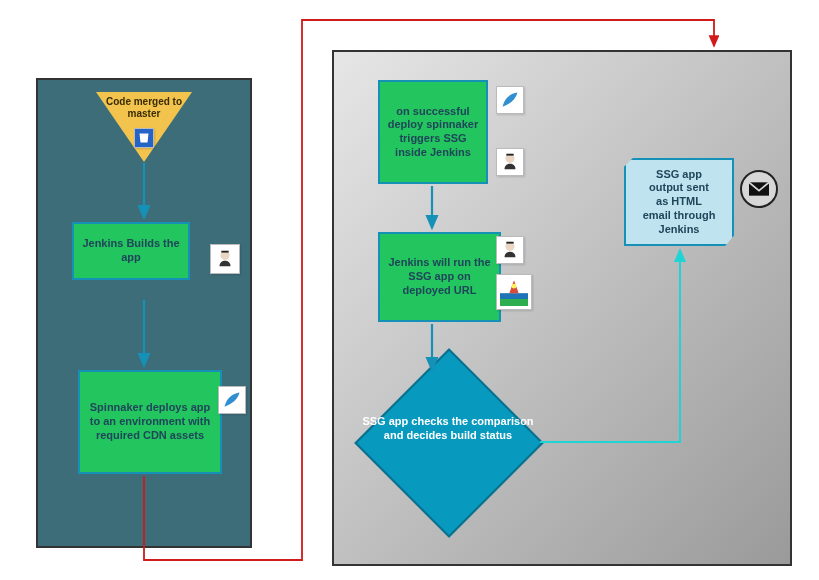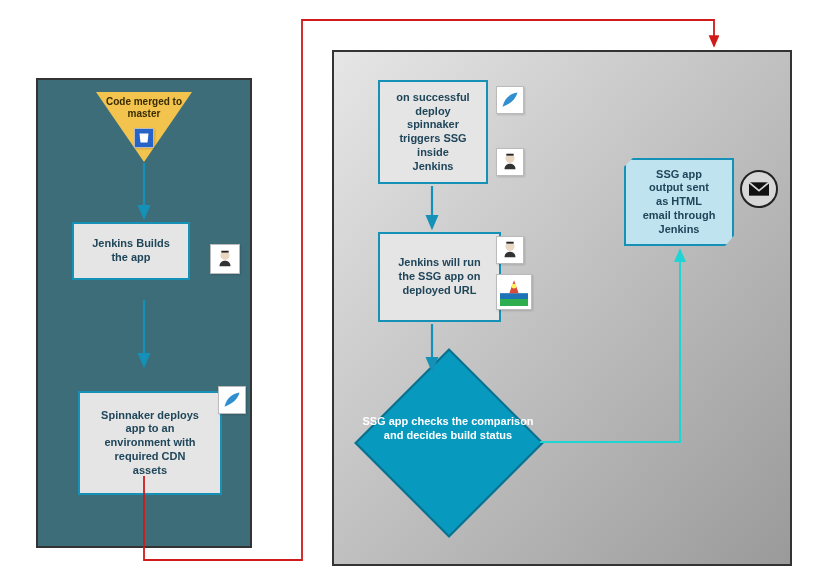--- a/index.html
+++ b/index.html
@@ -18,31 +18,31 @@
     box-sizing: border-box;
   }
   .panel-left {
     background: #3d6d79;
   }
   .panel-right {
     background: linear-gradient(to bottom right, #e6e6e6, #9a9a9a);
   }
   .node-box {
     position: absolute;
-    background: #e5e5e5;
+    background: #22c55e;
     border: 2px solid #1590b6;
     box-sizing: border-box;
     display: flex;
     align-items: center;
     justify-content: center;
     text-align: center;
     font-size: 11px;
     font-weight: bold;
     color: #20465a;
-    padding: 16px;
+    padding: 6px;
     line-height: 1.25;
   }
   .triangle {
     position: absolute;
     width: 0; height: 0;
     border-left: 48px solid transparent;
     border-right: 48px solid transparent;
     border-top: 70px solid #f2c44e;
   }
   .triangle-label {
@@ -130,21 +130,21 @@
   <span>Jenkins Builds the app</span>
 </div>
 <div class="small-icon" style="left:210px; top:244px; width:30px; height:30px;">
   <svg width="22" height="22" viewBox="0 0 24 24">
     <circle cx="12" cy="8" r="5" fill="#e9d7c4"></circle>
     <path d="M6 20c0-4 3-6 6-6s6 2 6 6H6z" fill="#333"></path>
     <rect x="8" y="3" width="8" height="2" fill="#222"></rect>
   </svg>
 </div>
 
-<div class="node-box" style="left:78px; top:370px; width:144px; height:104px;margin-top:21px;">
+<div class="node-box" style="left:78px; top:370px; width:144px; height:104px;">
   <span>Spinnaker deploys app to an environment with required CDN assets</span>
 </div>
 <div class="small-icon" style="left:218px; top:386px; width:28px; height:28px;">
   <svg width="20" height="20" viewBox="0 0 24 24">
     <path d="M3 20C6 8 14 4 21 3c-2 8-9 14-18 17z" fill="#2f8fd0"></path>
   </svg>
 </div>
 
 <div class="panel panel-right" style="left:332px; top:50px; width:460px; height:516px;"></div>
 

